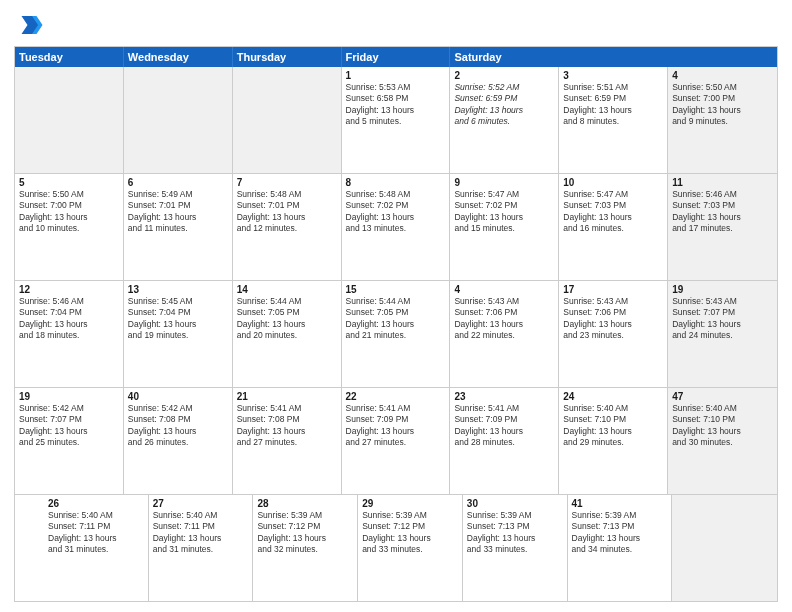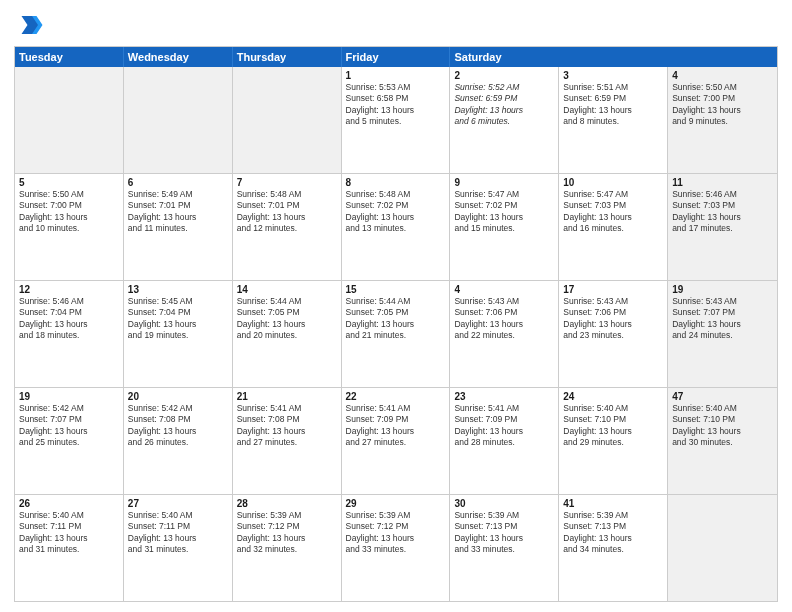--- a/index.html
+++ b/index.html
@@ -77,21 +77,21 @@
       flex: 1;
       display: flex;
       flex-direction: column;
     }
     .cal-row {
       display: grid;
       grid-template-columns: repeat(7, 1fr);
       flex: 1;
       border-bottom: 1px solid #ccc;
     }
-    .cal-row:last-child { border-bottom: none; }
+    .cal-row:last-child { border-bottom: none; margin-left: 29px; }
     .cal-cell {
       border-right: 1px solid #ccc;
       padding: 3px 4px;
       font-size: 9px;
       color: #333;
       vertical-align: top;
       min-height: 0;
       overflow: hidden;
       background: #fff;
     }
@@ -278,21 +278,21 @@
         </div>
         <div class="cal-row">
           <div class="cal-cell">
             <span class="day-num">19</span>
             <div class="cell-text" style="white-space: pre-line;">Sunrise: 5:42 AM
 Sunset: 7:07 PM
 Daylight: 13 hours
 and 25 minutes.</div>
           </div>
           <div class="cal-cell">
-            <span class="day-num">20</span>
+            <span class="day-num">40</span>
             <div class="cell-text" style="white-space: pre-line;">Sunrise: 5:42 AM
 Sunset: 7:08 PM
 Daylight: 13 hours
 and 26 minutes.</div>
           </div>
           <div class="cal-cell">
             <span class="day-num">21</span>
             <div class="cell-text" style="white-space: pre-line;">Sunrise: 5:41 AM
 Sunset: 7:08 PM
 Daylight: 13 hours

